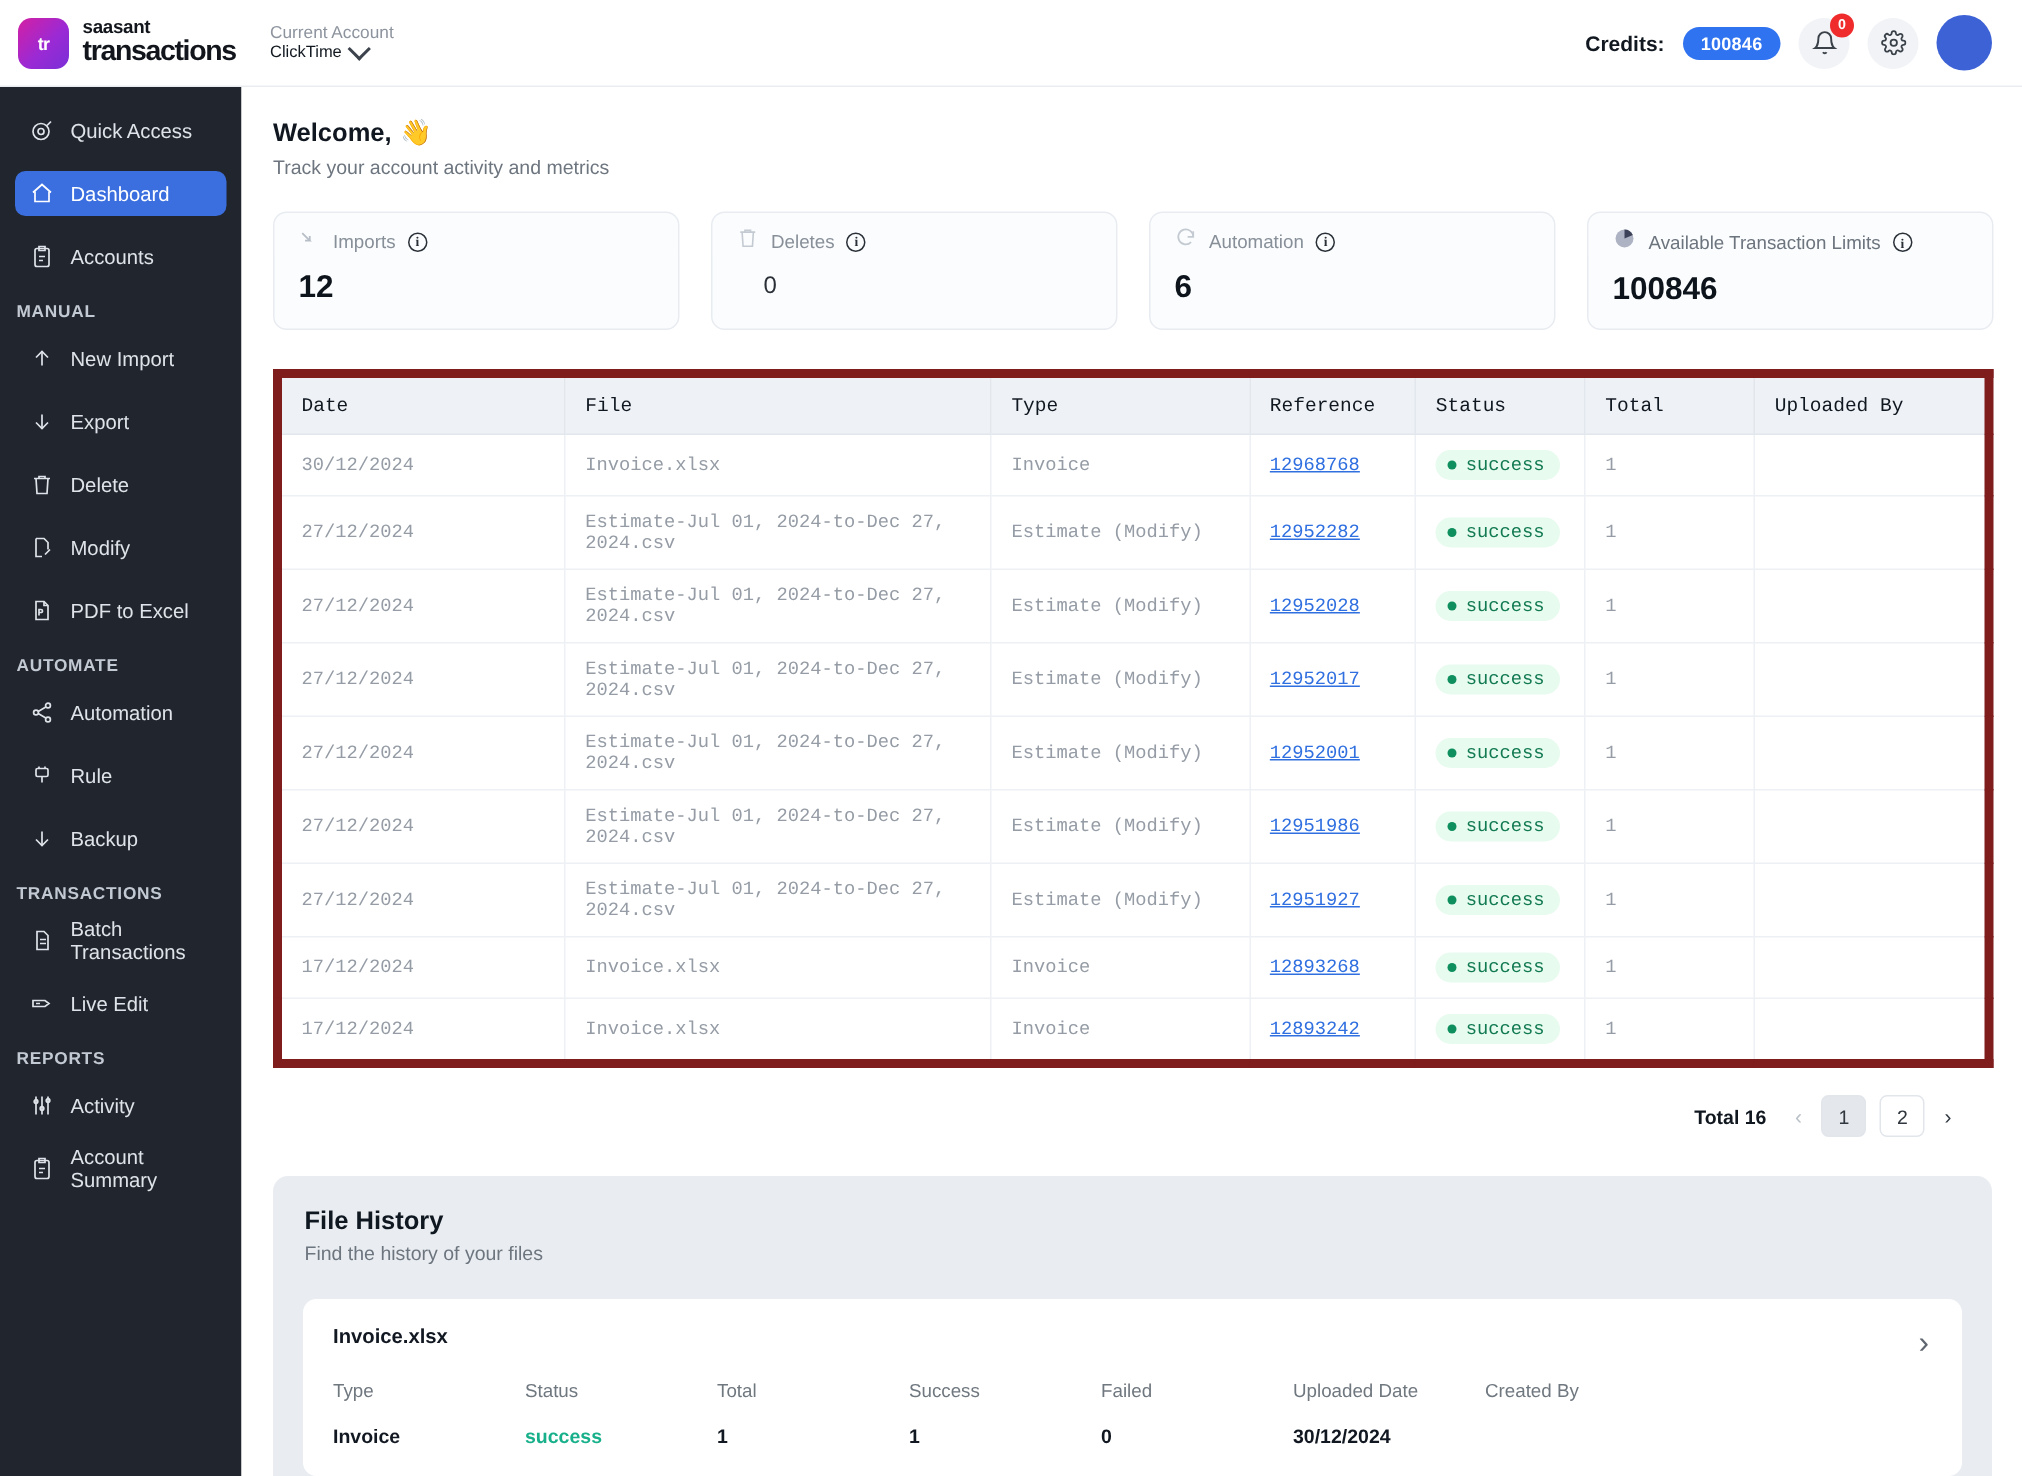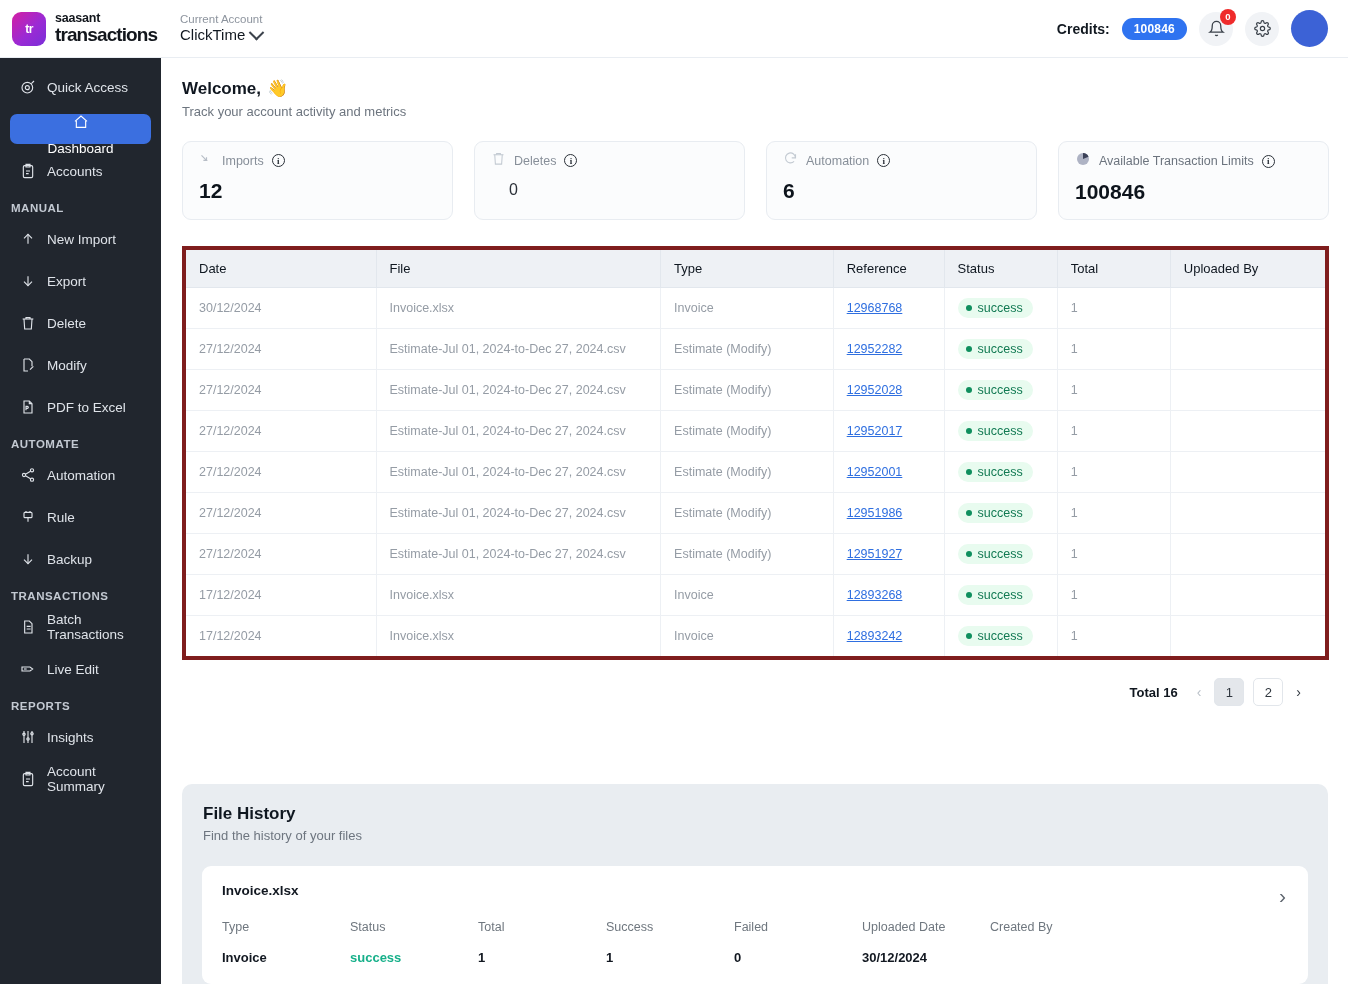--- a/index.html
+++ b/index.html
@@ -23,21 +23,21 @@
     display:flex; align-items:center; justify-content:center;
     color:#fff; font-weight:700; font-size:12px; letter-spacing:-.5px;
   }
   .brand-text{ line-height:1.02; }
   .brand-top{ font-size:12.5px; font-weight:700; color:#12161c; letter-spacing:-.2px;}
   .brand-bot{ font-size:19px; font-weight:700; color:#12161c; letter-spacing:-.9px;}
 
   .acct{ margin-left:12px; line-height:1.15; }
   .acct-label{ font-size:11.5px; color:#8d949e; }
   .acct-row{ display:flex; align-items:center; gap:6px; }
-  .acct-name{ font-size:15px; color:#111820; }
+  .acct-name{ font-size:11px; color:#111820; }
   .chev{ width:11px; height:11px; border-right:2px solid #3c434c; border-bottom:2px solid #3c434c;
          transform:rotate(45deg) translate(-2px,-2px); }
 
   .top-right{ margin-left:auto; display:flex; align-items:center; gap:12px; padding-right:20px; }
   .credits-label{ font-size:14px; font-weight:700; color:#111820; }
   .credits-pill{
     background:#2f73f0; color:#fff; font-size:12px; font-weight:600;
     border-radius:999px; padding:4px 12px; letter-spacing:.2px;
   }
   .circ-btn{
@@ -54,21 +54,21 @@
   
   .sidebar{
     position:absolute; top:58px; left:0; width:161px; height:926px;
     background:#21262e; color:#cfd4dc; padding-top:14px; overflow:hidden;
   }
   .nav-item{
     display:flex; align-items:center; gap:11px;
     height:30px; margin:0 10px 12px 10px; padding:0 10px;
     border-radius:7px; font-size:13.5px; color:#dfe3e9; cursor:pointer;
   }
-  .nav-item.active{ background:#3b6fe0; color:#ffffff;flex-direction:column; }
+  .nav-item.active{ background:#3b6fe0; color:#ffffff; }
   .nav-ico{ width:16px; height:16px; flex:0 0 16px; display:flex; align-items:center; justify-content:center; }
   .nav-ico svg{ display:block; }
   .sec-head{
     font-size:11.5px; font-weight:700; letter-spacing:.5px;
     color:#c3c9d2; padding:4px 0 10px 11px;
   }
 
   
   .main{ position:absolute; top:58px; left:161px; width:1187px; height:926px; background:#fff; overflow:hidden; }
   .welcome-wrap{ padding:20px 17px 0 21px; }
@@ -92,21 +92,21 @@
   .card-val{ font-size:21px; font-weight:700; color:#0d141c; margin-top:9px; }
   .card-val.zero{ font-size:16px; font-weight:400; color:#2b3038; margin-top:11px; padding-left:18px;}
 
   
   .activity-bar{ display:flex; align-items:center; padding:30px 19px 0 21px; }
   .activity-title{ font-size:18px; font-weight:700; color:#101720; }
   .seg-holder{ margin-left:auto; position:relative; width:250px; height:36px; }
 
   
   .table-wrap{ padding:26px 19px 0 21px; }
-  table{ width:100%; border-collapse:collapse; border:4px solid #7f1d1d; table-layout:fixed; }
+  table{ width:100%; border-collapse:collapse; border:6px solid #7f1d1d; table-layout:fixed;font-family:Liberation Mono, monospace; }
   thead th{
     background:#eef1f5; text-align:left; font-size:13px; font-weight:400; color:#0f1720;
     padding:11px 13px; border-right:1px solid #e2e7ed; border-bottom:1px solid #e2e7ed;
   }
   thead th:last-child{ border-right:none; }
   tbody td{
     font-size:12.5px; color:#959ca5; padding:10px 13px;
     border-right:1px solid #edf0f4; border-bottom:1px solid #edf0f4; vertical-align:middle;
   }
   tbody td:last-child{ border-right:none; }
@@ -343,21 +343,21 @@
 
   <div class="nav-item">
     <span class="nav-ico">
       <svg width="16" height="16" viewBox="0 0 24 24" fill="none" stroke="currentColor" stroke-width="1.7">
         <path d="M6 3v18M12 3v18M18 3v18"></path>
           <circle cx="6" cy="8" r="1.8"></circle>
           <circle cx="12" cy="15" r="1.8"></circle>
           <circle cx="18" cy="7" r="1.8"></circle>
       </svg>
     </span>
-    <span>Insights</span>
+    <span>Activity</span>
   </div>
 
   <div class="nav-item">
     <span class="nav-ico">
       <svg width="16" height="16" viewBox="0 0 24 24" fill="none" stroke="currentColor" stroke-width="1.7">
         <rect x="5" y="4" width="14" height="18" rx="2"></rect>
           <path d="M9 2h6v4H9z"></path>
           <path d="M9 12h6M9 16h4"></path>
       </svg>
     </span>

